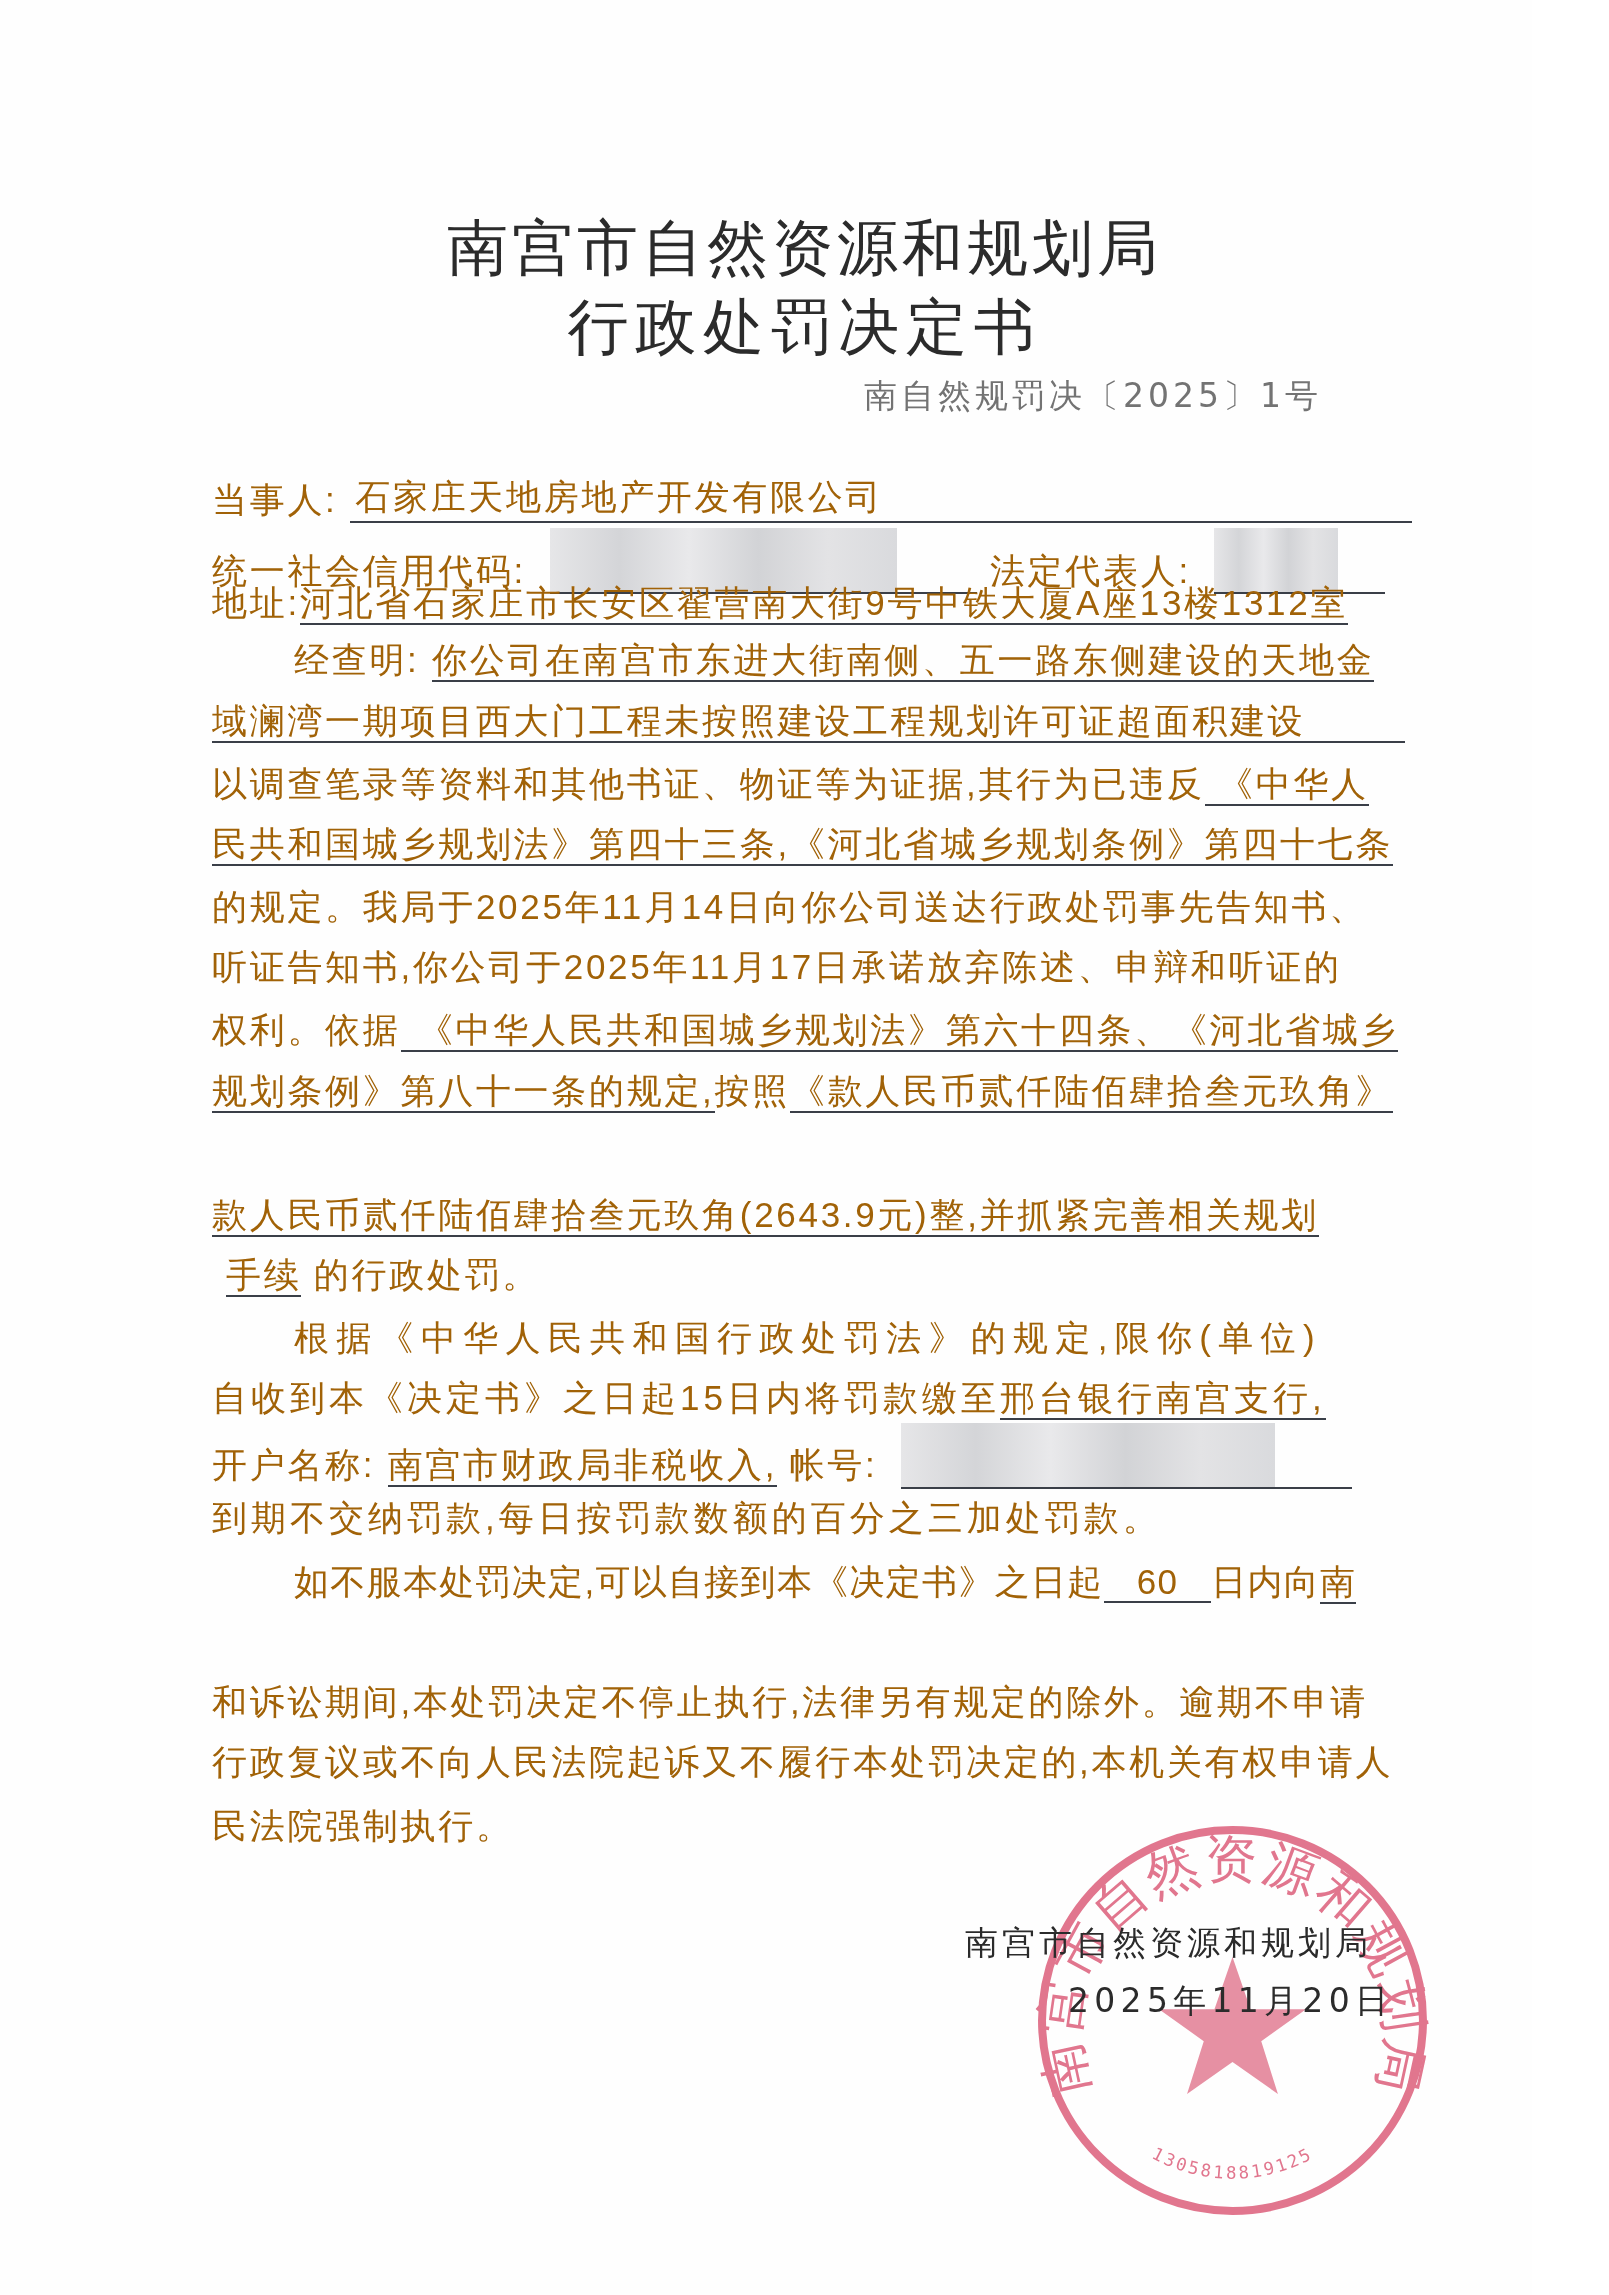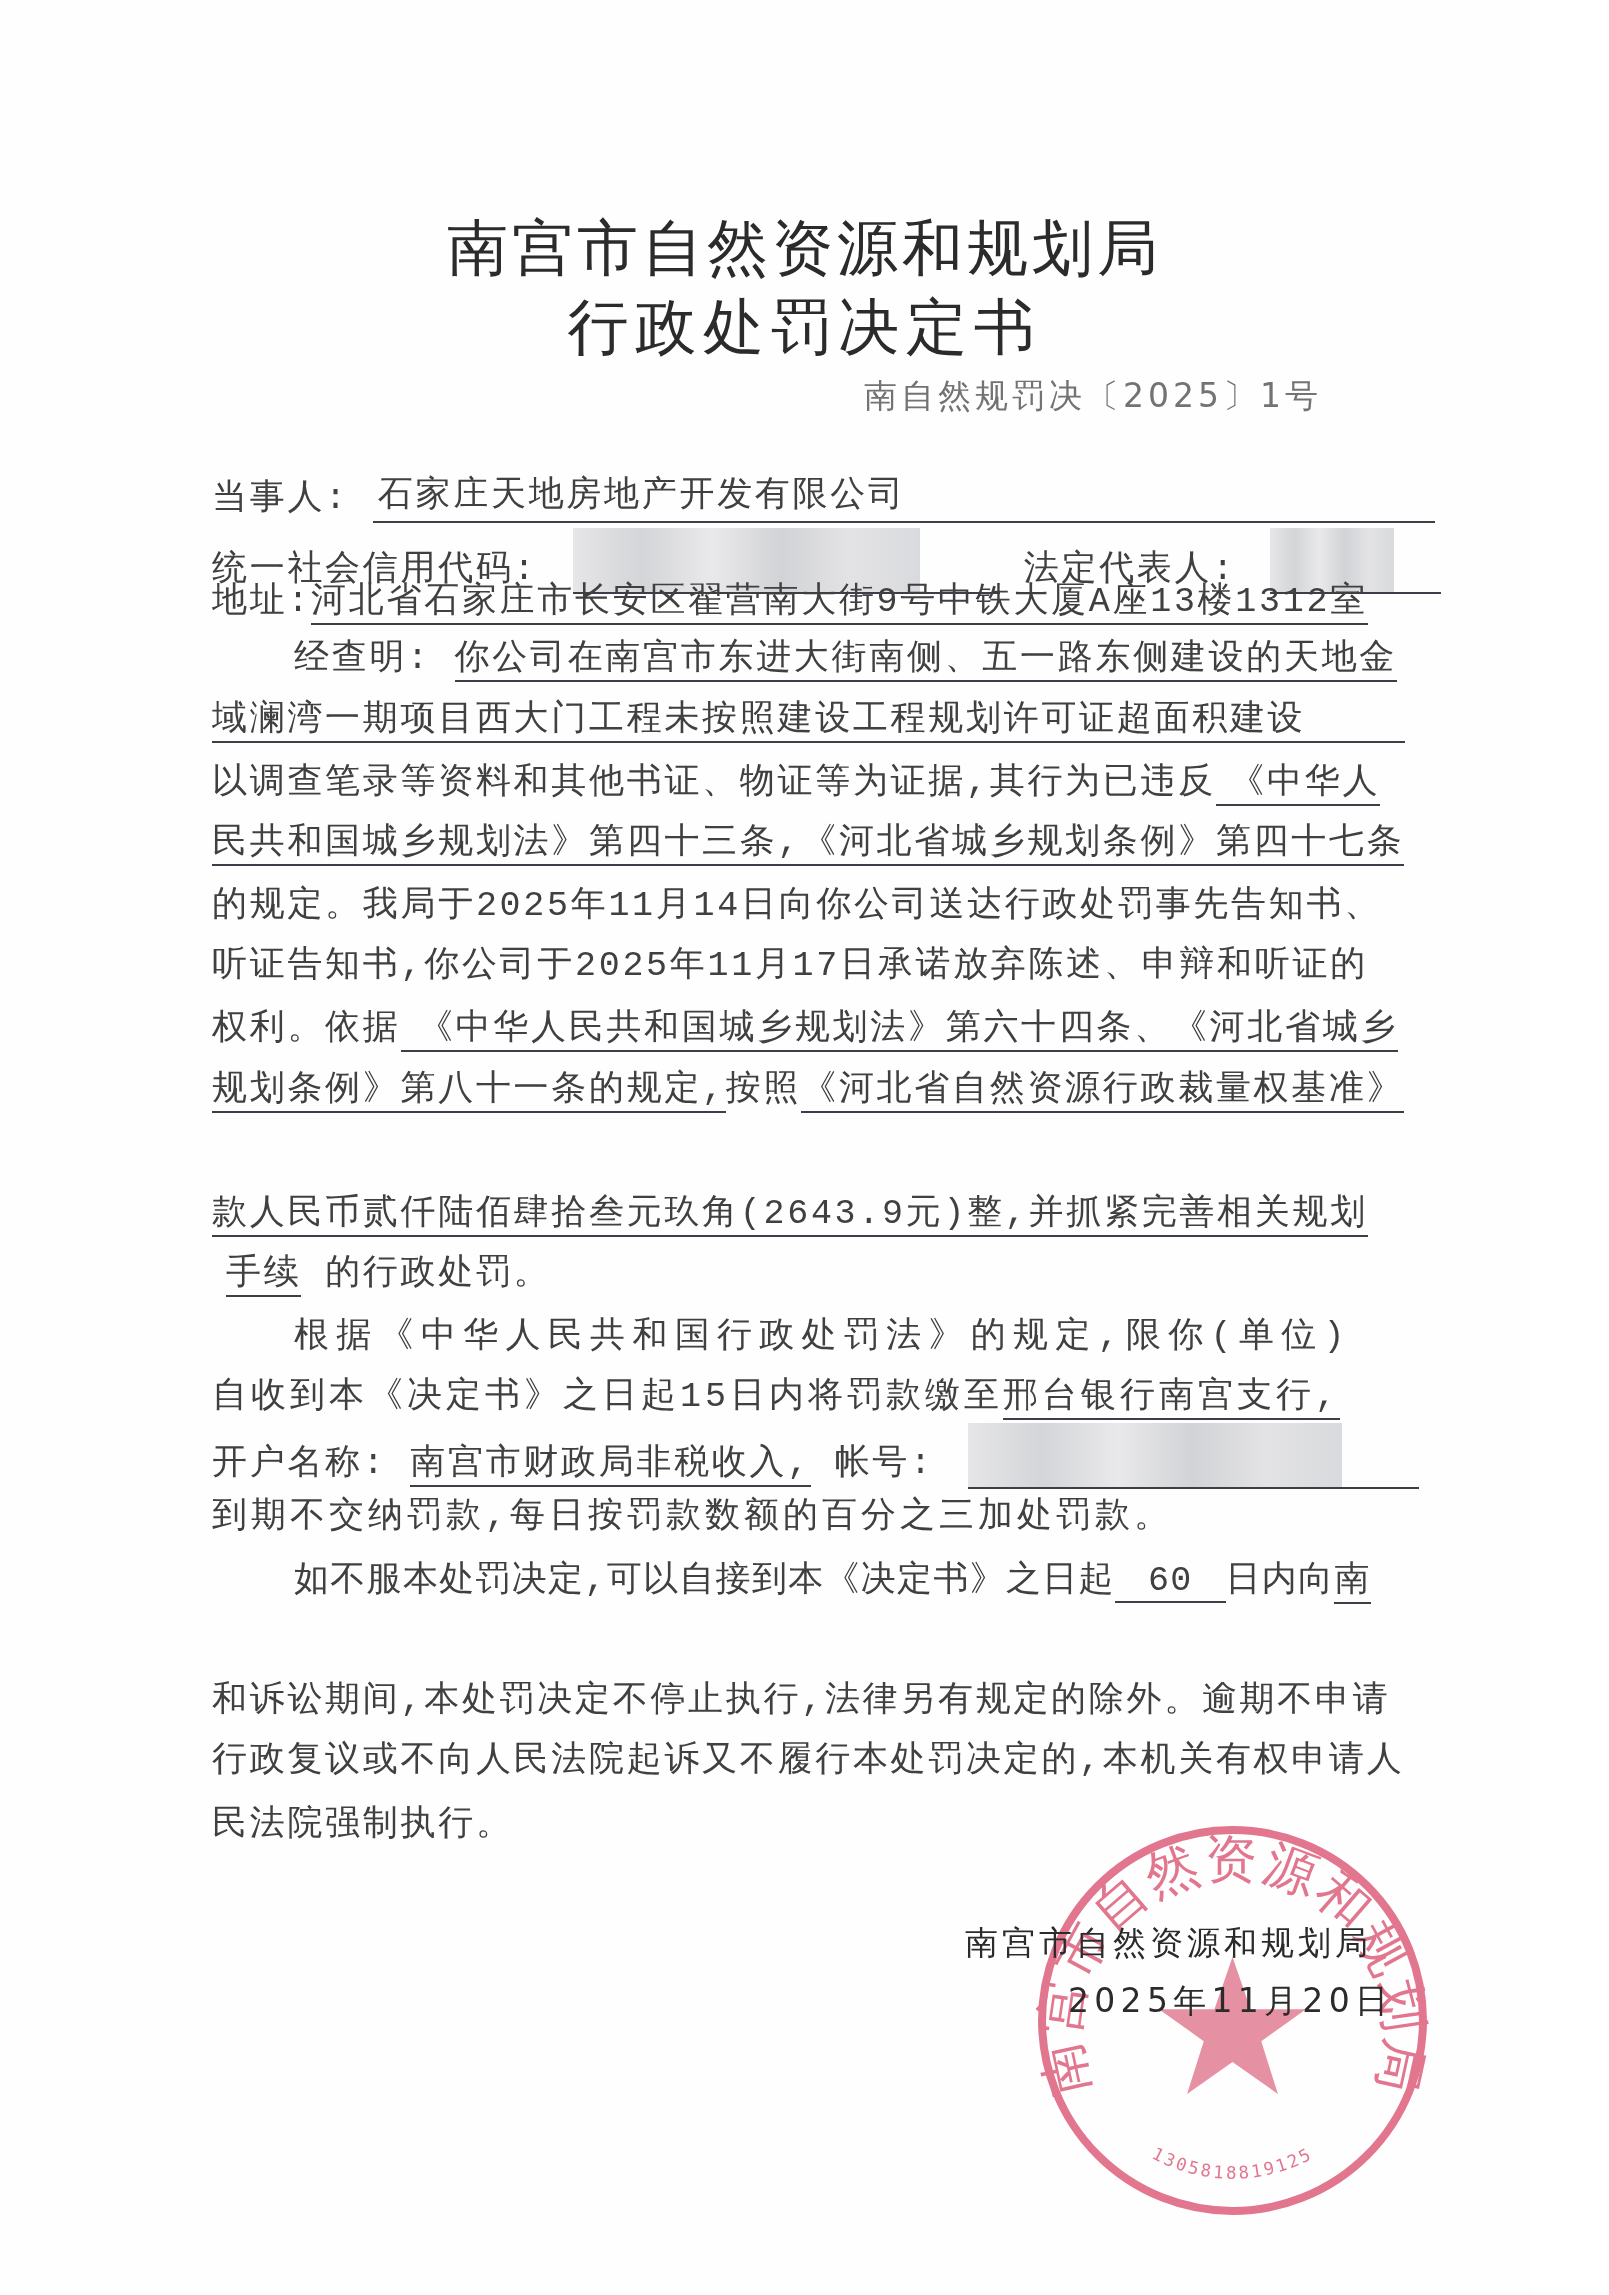--- a/index.html
+++ b/index.html
@@ -6,21 +6,21 @@
   body { width: 1609px; height: 2295px; position: relative; overflow: hidden;
          font-family: "DejaVu Serif", "Liberation Serif", serif; color: #2a2a2a; }
   .page { position: absolute; left: 0; top: 0; width: 1532px; height: 2295px; background: #fefefe; }
   .title { position: absolute; left: 0; width: 1609px; text-align: center;
            font-family: "DejaVu Sans", "Liberation Sans", sans-serif;
            font-size: 61px; letter-spacing: 4px; color: #2b2b2b; font-weight: normal; }
   .docno { position: absolute; right: 210px; top: 374px; font-size: 33px; letter-spacing: 4px;
            font-family: "DejaVu Sans", "Liberation Sans", sans-serif; color: #737373; }
   .line { position: absolute; left: 212px; width: 1223px; font-size: 35px; line-height: 47px;
           white-space: nowrap; letter-spacing: 2.7px;
-          font-family: Liberation Mono, monospace; color: #404040; }
+          font-family: Liberation Sans, sans-serif; color: #a16207; }
   .indent { left: 294px; }
   .u { border-bottom: 2.7px solid #3a3f48; padding-bottom: 1.3px; }
   .fill { display: inline-block; border-bottom: 2.7px solid #3a3f48; vertical-align: bottom; height: 44px; }
   .blur { display: inline-block; background: linear-gradient(90deg,#e6e6e8,#d4d5d8 20%,#e9e9eb 40%,#d2d3d6 60%,#e3e3e5 80%,#d9dadd);
           height: 64px; vertical-align: bottom; border-bottom: 2.7px solid #3a3f48; }
   .sig { position: absolute; font-size: 33px; letter-spacing: 4px; color: #2b2b2b;
          font-family: "DejaVu Sans", "Liberation Sans", sans-serif; z-index: 3; }
   .seal { position: absolute; left: 1032px; top: 1820px; width: 401px; height: 401px; z-index: 2; opacity: 0.78; }
 </style>
 </head>
@@ -66,21 +66,21 @@
   <div class="line" style="top:883px;">
     <span>的规定。我局于2025年11月14日向你公司送达行政处罚事先告知书、</span>
   </div>
   <div class="line" style="top:943px;">
     <span>听证告知书,你公司于2025年11月17日承诺放弃陈述、申辩和听证的</span>
   </div>
   <div class="line" style="top:1006px;">
     <span>权利。依据</span><span class="u" style="padding-left:17.4px;">《中华人民共和国城乡规划法》第六十四条、《河北省城乡</span>
   </div>
   <div class="line" style="top:1067px;">
-    <span class="u">规划条例》第八十一条的规定,</span><span>按照</span><span class="u">《河北省自然资源行政裁量权基准》</span>
+    <span class="u">规划条例》第八十一条的规定,</span><span>按照</span><span class="u">《款人民币贰仟陆佰肆拾叁元玖角》</span>
   </div>
   <div class="line" style="top:1191px;">
     <span class="u">款人民币贰仟陆佰肆拾叁元玖角(2643.9元)整,并抓紧完善相关规划</span>
   </div>
   <div class="line" style="top:1251px;margin-left:14px;">
     <span class="u">手续</span>
     <span>的行政处罚。</span>
   </div>
 
   <div class="line indent" style="top:1314px; letter-spacing:7.3px;">

